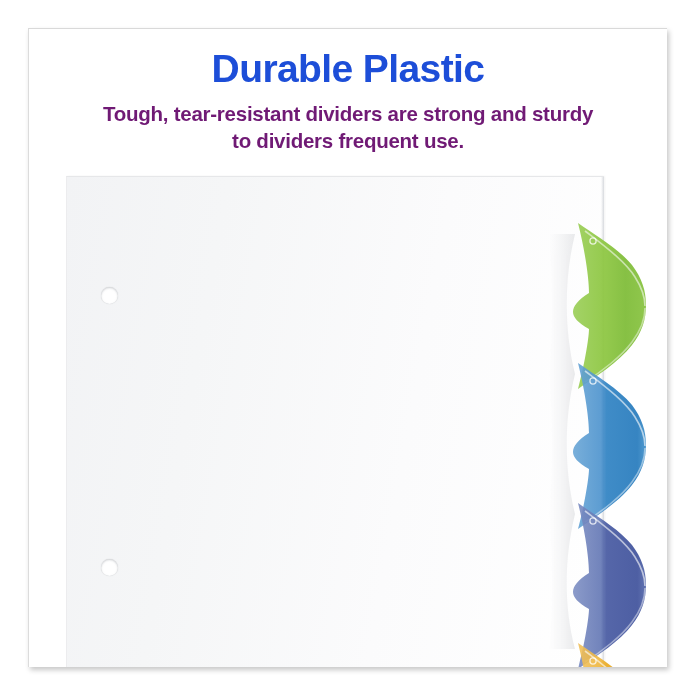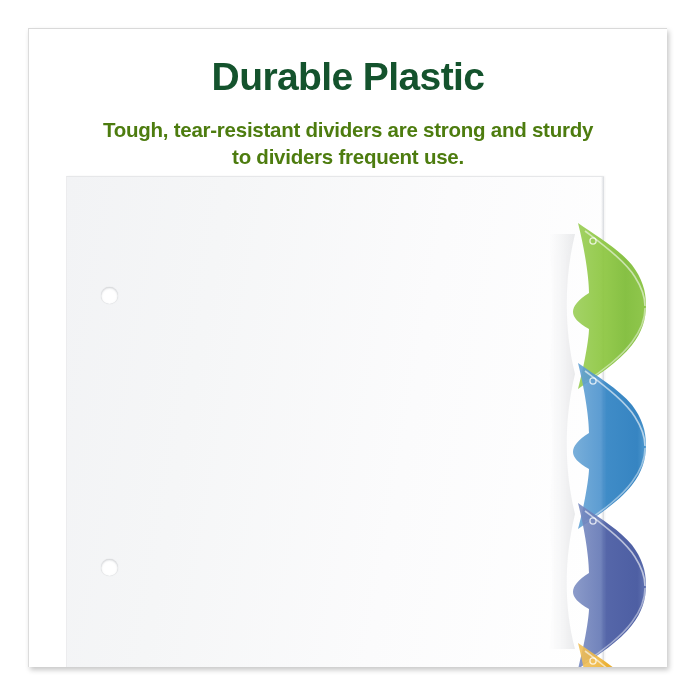--- a/index.html
+++ b/index.html
@@ -31,36 +31,36 @@
   
   #headline-block {
     position: absolute;
     left: 0;
     top: 0;
     width: 638px;
     text-align: center;
     z-index: 40;
   }
   #page-title {
-    margin: 8px;
+    margin: 0;
     padding-top: 17px;
     font-size: 39px;
     line-height: 46px;
     font-weight: bold;
     letter-spacing: -0.6px;
-    color: #14532d;
+    color: #1d4ed8;
     font-family: "Liberation Sans", sans-serif;
   }
   #page-subtitle {
     margin: 0;
     padding-top: 8px;
     font-size: 20.5px;
     line-height: 27px;
     font-weight: bold;
-    color: #4d7c0f;
+    color: #701a75;
     letter-spacing: -0.25px;
     font-family: "Liberation Sans", sans-serif;
   }
   #page-subtitle .subtitle-line {
     display: block;
   }
 
   
   #divider-sheet {
     position: absolute;

